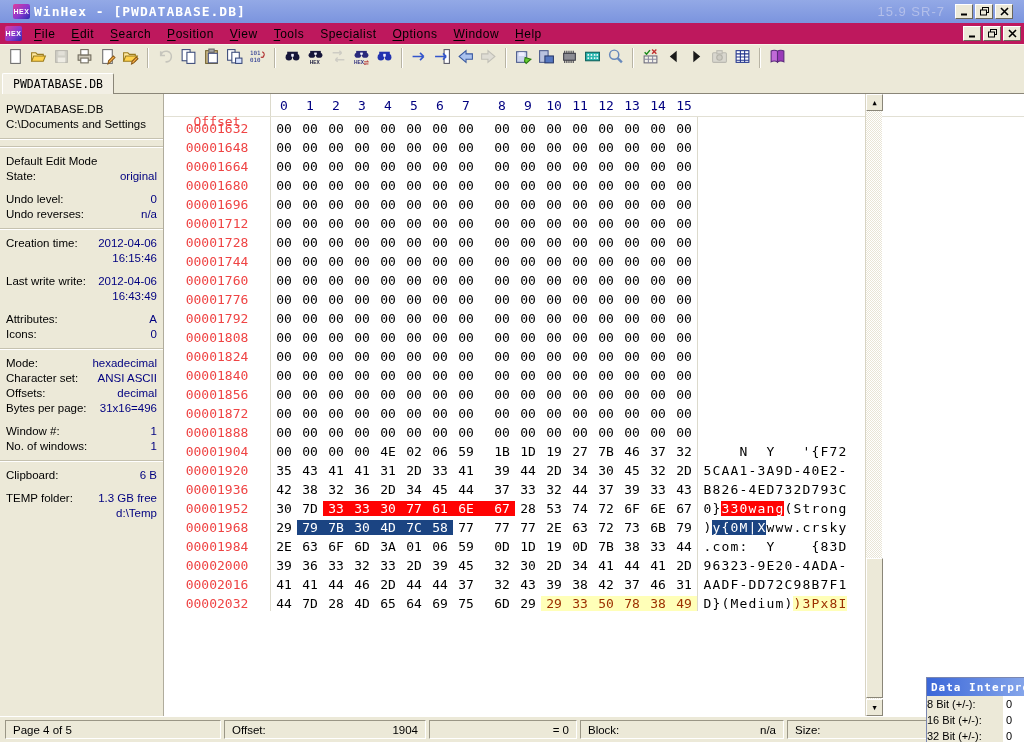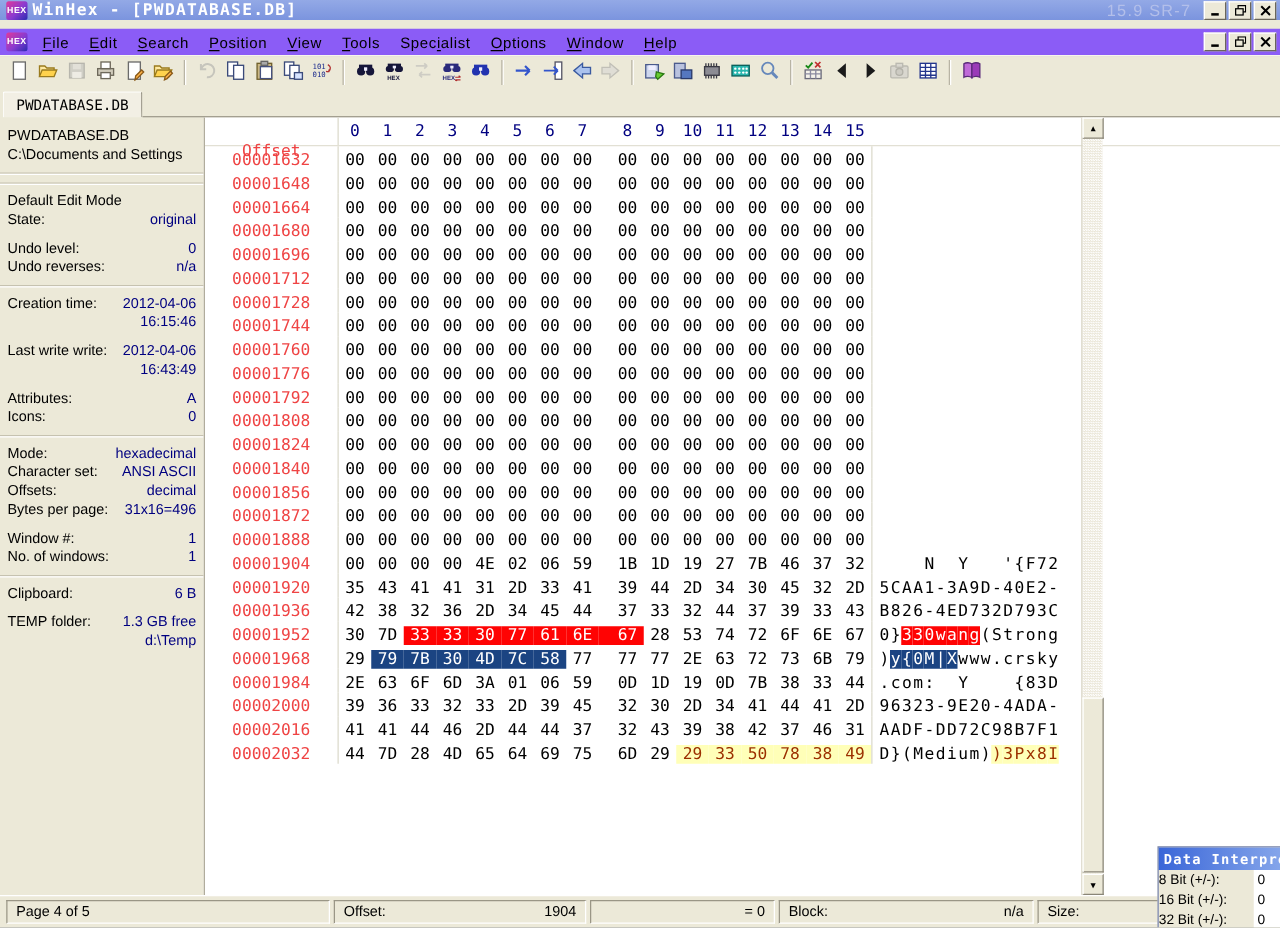--- a/index.html
+++ b/index.html
@@ -1,36 +1,36 @@
 <!DOCTYPE html>
 <html><head>
 <meta charset="utf-8">
 <style>
   html,body{margin:0;padding:0;background:#9a9a9a;}
   *{box-sizing:border-box;}
   #app{position:relative;width:1024px;height:742px;background:#ece9d8;overflow:hidden;
        font-family:"Liberation Sans",sans-serif;font-size:12px;color:#000;}
 
   
-  .titlebar{position:absolute;left:0;top:0;right:0;height:16px;
-    background:linear-gradient(#93a9e6,#7b94de);display:flex;align-items:center;padding:0 3px;}
+  .titlebar{position:absolute;left:0;top:0;right:0;height:23px;
+    background:linear-gradient(#93a9e6,#7b94de);display:flex;align-items:center;padding:0 11px;}
   .appicon{width:17px;height:15px;margin:0 4px 0 2px;border-radius:2px;
     background:linear-gradient(135deg,#e03a9a,#8a3ad0 55%,#2a2ab0);color:#fff;
     font-size:7px;font-weight:bold;display:flex;align-items:center;justify-content:center;
     font-family:"Liberation Sans",sans-serif;letter-spacing:.5px;}
   .title-text{color:#fff;font-weight:bold;font-size:13px;letter-spacing:1px;
     font-family:"DejaVu Sans Mono",monospace;}
   .title-spacer{flex:1;}
   .title-version{color:#b3bfea;font-size:13px;margin-right:8px;letter-spacing:1px;}
   .wbtn{width:18px;height:15px;background:#ece9d8;border:1px solid;
     border-color:#fff #6a665a #6a665a #fff;display:flex;align-items:center;justify-content:center;
     margin-left:2px;}
 
   
-  .menubar{position:absolute;left:0;top:23px;right:0;height:22px;background:#8b5cf6;
+  .menubar{position:absolute;left:0;top:23px;right:0;height:22px;background:#be185d;
     display:flex;align-items:center;padding:0 3px;border-bottom:1px solid #f7f5ec;}
   .menu-item{padding:2px 8px;font-size:12px;letter-spacing:.5px;cursor:default;}
   .menu-item u{text-underline-offset:2px;}
   .menu-spacer{flex:1;}
 
   
   .toolbar{position:absolute;left:0;top:45px;right:0;height:26px;background:#ece9d8;
     display:flex;align-items:center;padding:0 4px;}
   .tb-btn{width:23px;height:22px;display:flex;align-items:center;justify-content:center;
     background:transparent;border:none;padding:0;}
@@ -1528,21 +1528,21 @@
         </div>
       </div>
     <div class="vscroll">
       <span class="sc-btn sc-up">▲</span>
       <span class="sc-thumb"></span>
       <span class="sc-btn sc-down">▼</span>
     </div>
   </div>
 
   <div class="statusbar" id="statusbar">
-      <span class="panel" style="width: 259px;">
+      <span class="panel" style="width: 216px;">
         <span class="l">Page 4 of 5</span>
       </span>
       <span class="panel" style="width: 202px;">
         <span class="l">Offset:</span>
         <span class="v">1904</span>
       </span>
       <span class="panel alr" style="width: 148px;">
         <span class="l">= 0</span>
       </span>
       <span class="panel" style="width: 204px;">

